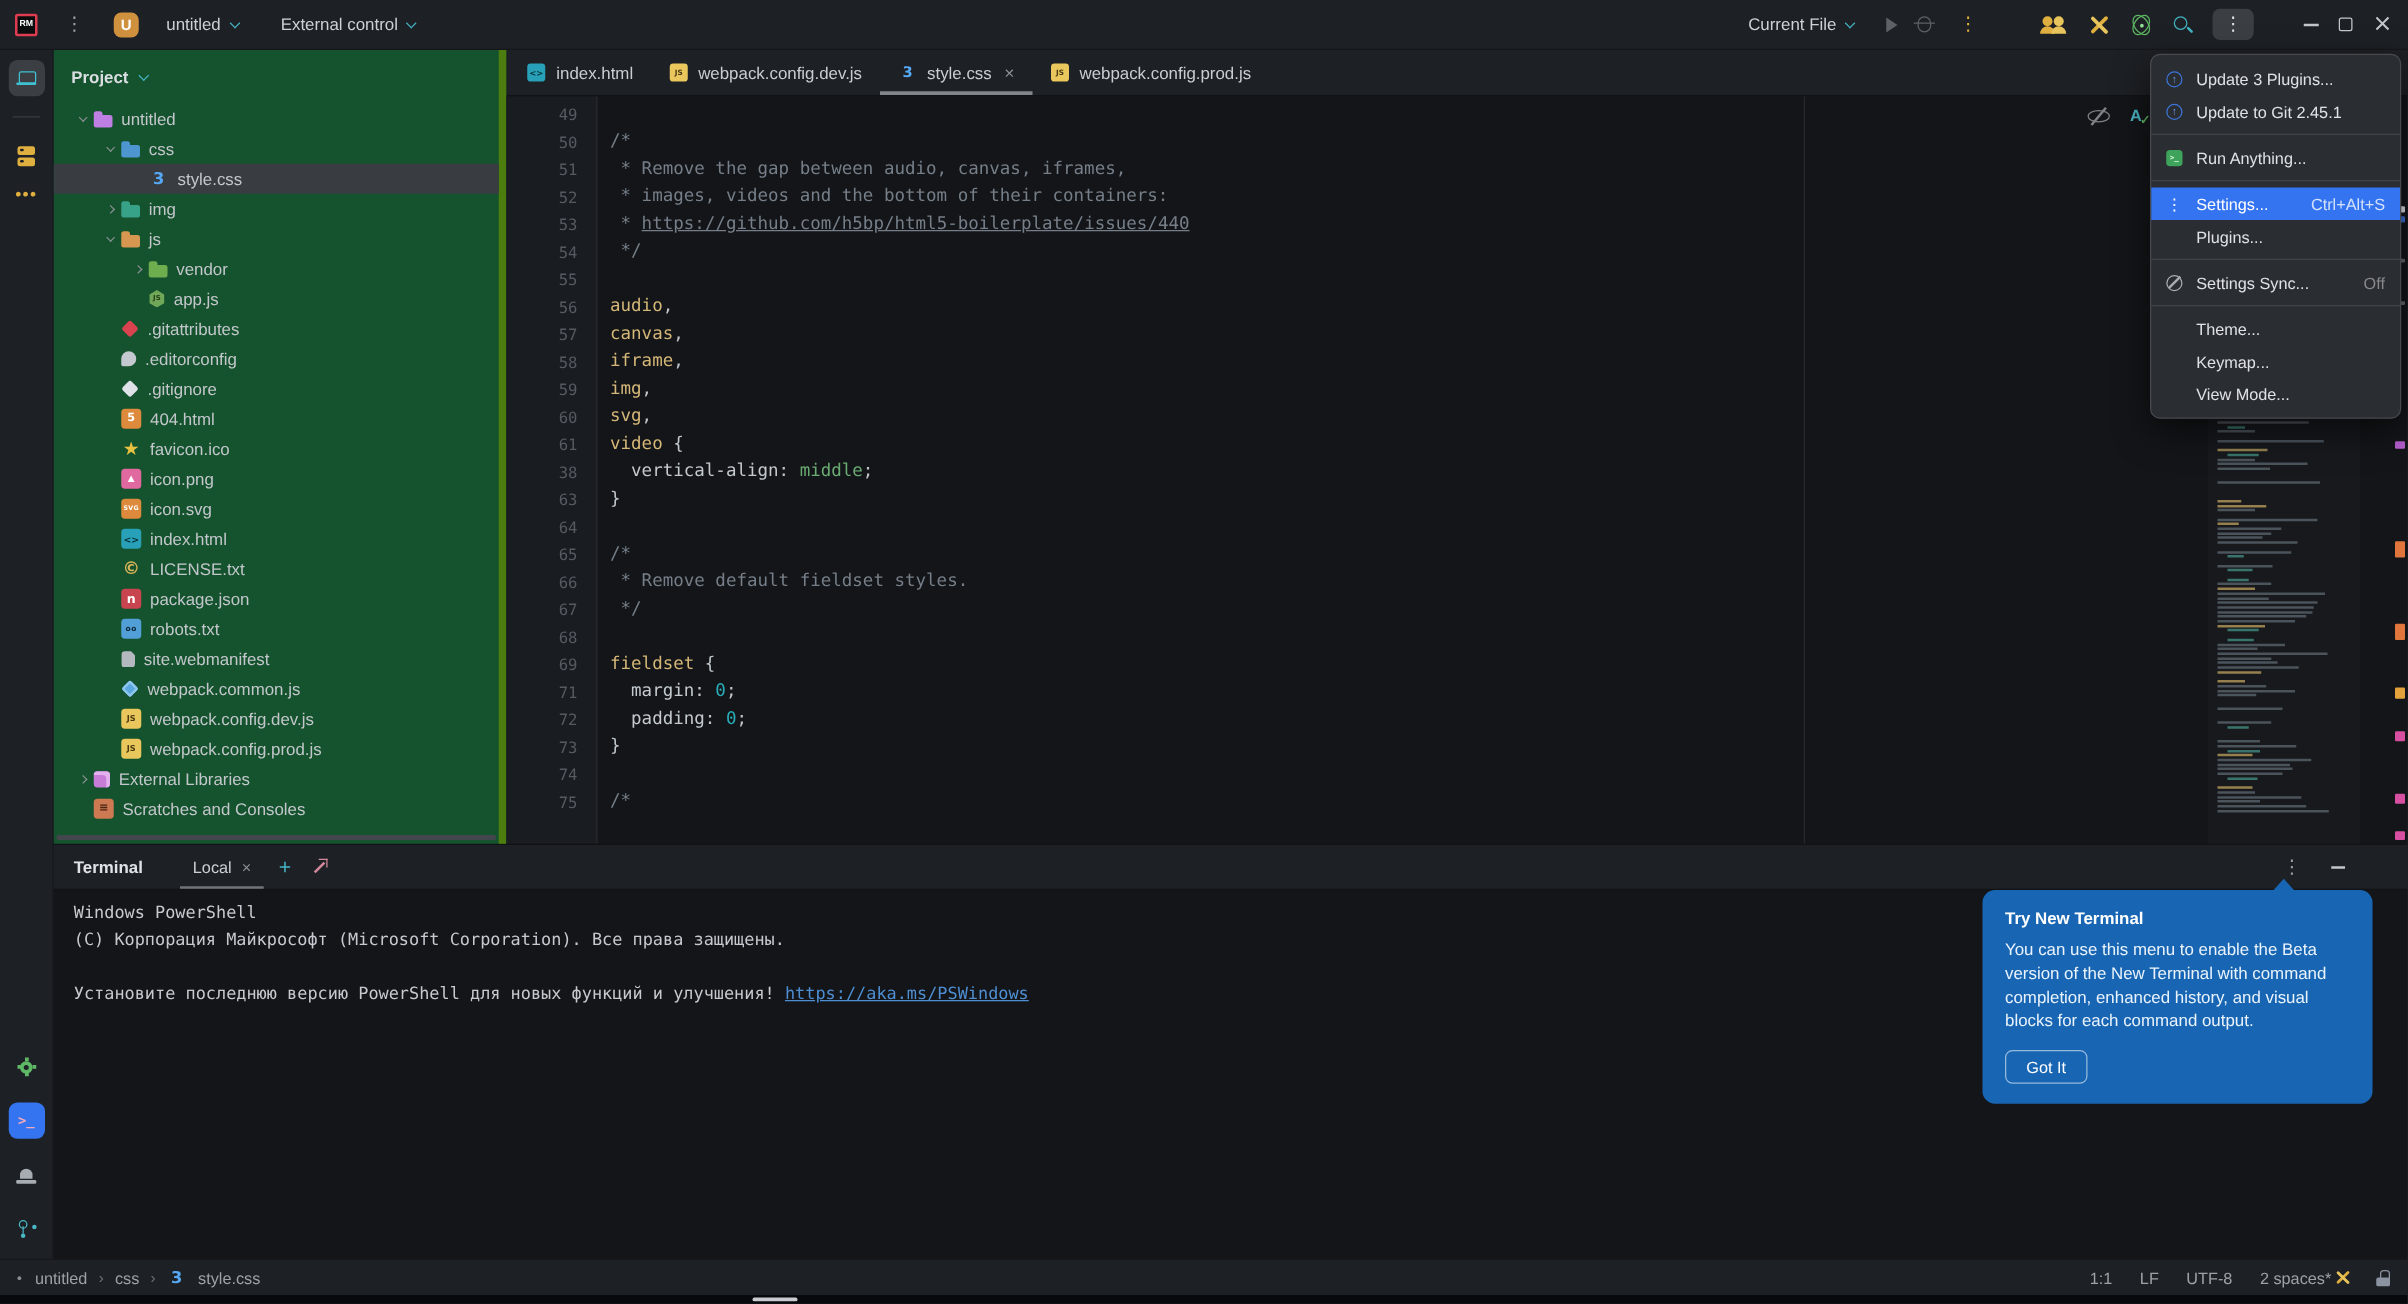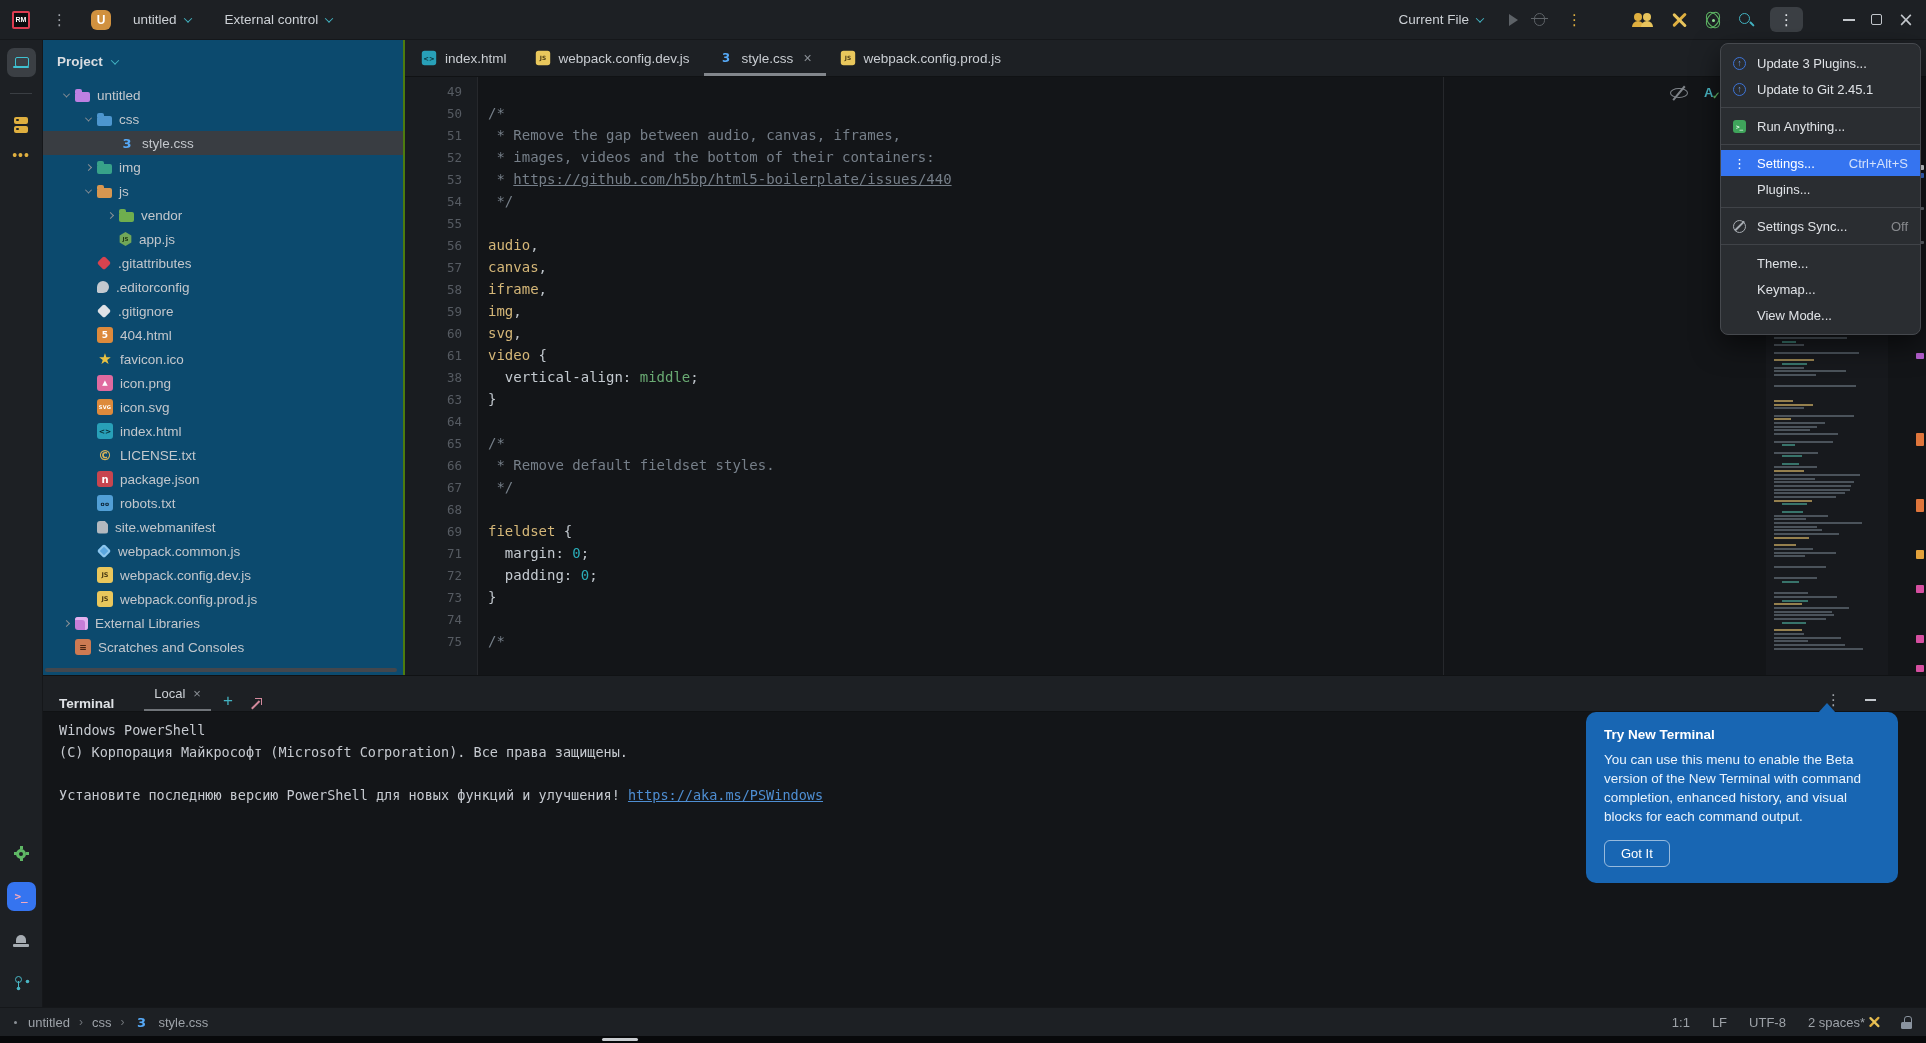--- a/index.html
+++ b/index.html
@@ -67,21 +67,21 @@
   .siren::before{content:"";position:absolute;left:3px;top:2px;width:10px;height:8px;background:#aeb4ba;border-radius:6px 6px 0 0}
   .siren::after{content:"";position:absolute;left:0;bottom:0;width:16px;height:2.5px;background:#aeb4ba;border-radius:1px}
   .branch{position:relative;width:14px;height:16px}
   .branch::before{content:"";position:absolute;left:1px;top:1px;width:5px;height:5px;border:1.7px solid #49b6c4;border-radius:50%;box-shadow:0 9px 0 -1.7px #49b6c4, 9px 2px 0 -1.7px #49b6c4}
   .branch::after{content:"";position:absolute;left:3.7px;top:6px;width:1.7px;height:6px;background:#49b6c4}
 
   .workcol{flex:1;display:flex;flex-direction:column;min-width:0}
   .toprow{display:flex;height:635px;min-height:0}
 
   
-  .project{width:362px;background:#0c4a6e;border-right:2px solid #4d7c0f;position:relative;padding-top:6px}
+  .project{width:362px;background:#14532d;border-right:6px solid #4d7c0f;position:relative;padding-top:6px}
   .proj-head{display:flex;align-items:center;gap:9px;padding:8px 14px;font-weight:bold;color:#dadde1;font-size:13.5px}
   .tree{margin-top:6px;font-size:13.5px;color:#c3c7cc}
   .trow{display:flex;align-items:center;height:24px;padding-right:8px;white-space:nowrap}
   .trow.sel{background:#393d42}
   .tchev{width:18px;flex:none;display:flex;justify-content:center}
   .tchev .chev{width:5px;height:5px}
   .tlabel{margin-left:7px}
   .ticon{width:16px;height:16px;display:inline-flex;align-items:center;justify-content:center;border-radius:3px;font-weight:bold;flex:none;font-family:"DejaVu Sans",sans-serif}
   .fold{width:15px;height:10px;border-radius:2px;position:relative;margin-top:3px}
   .fold::before{content:"";position:absolute;top:-3px;left:0;width:7px;height:4px;border-radius:2px 2px 0 0;background:inherit}
@@ -136,21 +136,21 @@
   .emark{position:absolute;right:2px;width:8px;border-radius:1px}
   .float-ico{position:absolute;top:8px;left:1265px;display:flex;align-items:center;gap:16px}
   .eye{position:relative;width:18px;height:12px;opacity:.9}
   .eye::before{content:"";position:absolute;inset:1px 0;border:1.5px solid #8b9096;border-radius:50%}
   .eye::after{content:"";position:absolute;left:8px;top:-3px;width:1.6px;height:18px;background:#8b9096;transform:rotate(40deg)}
   .acheck{font-size:13px;font-weight:bold;color:#49b6c4;position:relative;font-family:"Liberation Sans",sans-serif}
   .acheck i{font-style:normal;color:#5fb865;font-size:10px;position:absolute;left:8px;top:5px}
 
   
   .terminal{height:332px;border-top:1px solid #101214;display:flex;flex-direction:column}
-  .term-tabs{height:36px;background:#1d2024;display:flex;align-items:flex-end;padding-left:16px;gap:4px;border-bottom:1px solid #101214}
+  .term-tabs{height:36px;background:#1d2024;display:flex;align-items:center;padding-left:16px;gap:4px;border-bottom:1px solid #101214}
   .term-title{font-weight:bold;color:#dfe2e6;font-size:13.5px;margin-right:26px}
   .term-tab{display:flex;align-items:center;gap:8px;height:100%;padding:0 10px;position:relative;box-shadow:inset 0 -2px 0 #707479;color:#cdd1d6;font-size:13px}
   .term-tab .x{color:#8b9096}
   .t-plus{color:#43b3c2;font-size:17px;padding:0 8px;font-weight:normal}
   .t-expand{position:relative;width:13px;height:13px;margin-left:4px}
   .t-expand::before{content:"";position:absolute;left:1px;top:6px;width:11px;height:1.6px;background:#d48a9d;transform:rotate(-45deg)}
   .t-expand::after{content:"";position:absolute;right:0;top:0;width:6px;height:6px;border-top:1.6px solid #d48a9d;border-right:1.6px solid #d48a9d}
   .term-right{margin-left:auto;display:flex;align-items:center;gap:18px;padding-right:50px}
   .term-min{width:11px;height:2px;background:#c3c7cc}
   .term-body{flex:1;background:#131518;font-family:"DejaVu Sans Mono","Liberation Mono",monospace;font-size:13.5px;color:#c6cad0;padding:8px 0 0 16px;line-height:21.5px;white-space:pre-wrap}

